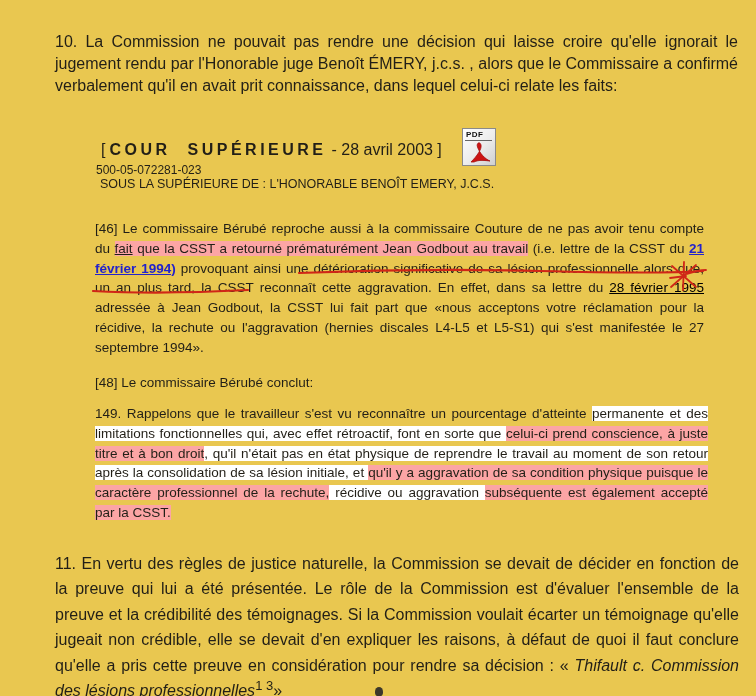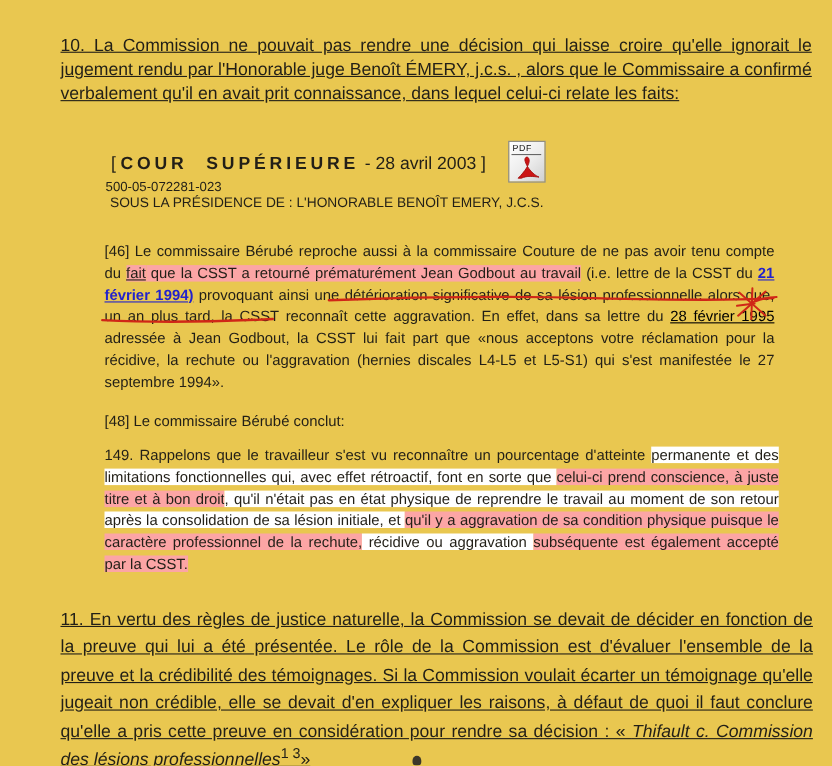--- a/index.html
+++ b/index.html
@@ -3,41 +3,41 @@
 <meta charset="utf-8">
 <style>
   html,body{margin:0;padding:0;}
   body{
     width:756px;height:696px;position:relative;overflow:hidden;
     background:#e9c750;
     font-family:"Liberation Sans","DejaVu Sans",sans-serif;
     color:#221f17;
   }
   .abs{position:absolute;}
-  .main-para{font-size:16px;line-height:22px;text-align:justify;text-decoration:underline;}
+  .main-para{font-size:16px;line-height:22px;text-align:justify;}
   .quote{font-size:13.5px;line-height:19.8px;text-align:justify;}
   .court-head{font-size:16px;white-space:nowrap;}
   .court-title{font-weight:bold;letter-spacing:3.5px;word-spacing:9px;margin:0 5px 0 4px;}
   .docket{font-size:12px;}
   .presidence{font-size:12.5px;}
   .hl-y{background:#fca5a5;}
   .hl-w{background:#ffffff;}
   .u{text-decoration:underline;}
   .lnk{color:#2222cc;font-weight:bold;text-decoration:underline;cursor:pointer;}
   .lnk-v{color:#000000;text-decoration:underline;cursor:pointer;}
   .it{font-style:italic;}
   sup{font-size:13px;line-height:0;}
   
   .pdf-icon{
     left:462px;top:128px;width:34px;height:38px;
     background:linear-gradient(135deg,#ffffff 0%,#ececec 55%,#cfcfcf 100%);
     border:1px solid #8a8a8a;box-sizing:border-box;cursor:pointer;
   }
   .pdf-label{
-    position:absolute;top:0px;left:2px;font-size:8px;font-weight:normal;color:#111;
+    position:absolute;top:0px;left:2px;font-size:8px;font-weight:bold;color:#111;
     border-bottom:1px solid #666;padding:1px 8px 1px 1px;letter-spacing:0.5px;
     font-family:"Liberation Sans",sans-serif;
   }
   .pdf-swirl{position:absolute;left:1px;top:9px;}
   .annotations{left:0;top:0;pointer-events:none;}
   .cutoff-mark{
     left:375px;top:687px;width:8px;height:9px;border-radius:50% 50% 40% 40%;
     background:#3c372a;
   }
 </style>
@@ -52,21 +52,21 @@
 
 <div class="abs pdf-icon">
   <span class="pdf-label">PDF</span>
   <svg class="pdf-swirl" width="32" height="28" viewBox="0 0 32 28">
     <path d="M7 24 C13 18 18 11 17 7 C16 3 12 5 13.5 9 C15.5 15 21 21 26 23 C21 22.5 15 21.5 10 24 Z" fill="#cc1414" stroke="#a30f0f" stroke-width="0.8"></path>
   </svg>
 </div>
 
 <div class="abs docket" style="left:96px;top:163px;">500-05-072281-023</div>
 
-<div class="abs presidence" style="left:100px;top:177px;">SOUS LA PRÉSIDENCE DE : L'HONORABLE BENOÎT EMERY, J.C.S.</div>
+<div class="abs presidence" style="left:100px;top:177px;">SOUS LA SUPÉRIEURE DE : L'HONORABLE BENOÎT EMERY, J.C.S.</div>
 
 <p class="abs quote" style="left:95px;top:219px;width:609px;margin:0;"><span>[46] Le commissaire Bérubé reproche aussi à la commissaire Couture de ne pas avoir tenu compte du </span><span class="hl-y u">fait</span><span class="hl-y"> que la CSST a retourné prématurément Jean Godbout au travail</span><span> (i.e. lettre de la CSST du </span><span class="lnk">21 février 1994)</span><span> provoquant ainsi une détérioration significative de sa lésion professionnelle alors que, un an plus tard, la CSST reconnaît cette aggravation. En effet, dans sa lettre du </span><span class="lnk-v">28 février 1995</span><span> adressée à Jean Godbout, la CSST lui fait part que «nous acceptons votre réclamation pour la récidive, la rechute ou l'aggravation (hernies discales L4-L5 et L5-S1) qui s'est manifestée le 27 septembre 1994».</span></p>
 
 <p class="abs quote" style="left:95px;top:373px;width:609px;margin:0;">[48] Le commissaire Bérubé conclut:</p>
 
 <p class="abs quote" style="left:95px;top:404px;width:613px;margin:0;"><span>149. Rappelons que le travailleur s'est vu reconnaître un pourcentage d'atteinte </span><span class="hl-w">permanente et des limitations fonctionnelles qui, avec effet rétroactif, font en sorte que </span><span class="hl-y">celui-ci prend conscience, à juste titre et à bon droit</span><span class="hl-w">, qu'il n'était pas en état physique de reprendre le travail au moment de son retour après la consolidation de sa lésion initiale, et </span><span class="hl-y">qu'il y a aggravation de sa condition physique puisque le caractère professionnel de la rechute,</span><span class="hl-w"> récidive ou aggravation </span><span class="hl-y">subséquente est également accepté par la CSST.</span></p>
 
 <p class="abs main-para" style="left:55px;top:551px;width:684px;margin:0;line-height:25.4px;"><span>11. En vertu des règles de justice naturelle, la Commission se devait de décider en fonction de la preuve qui lui a été présentée. Le rôle de la Commission est d'évaluer l'ensemble de la preuve et la crédibilité des témoignages. Si la Commission voulait écarter un témoignage qu'elle jugeait non crédible, elle se devait d'en expliquer les raisons, à défaut de quoi il faut conclure qu'elle a pris cette preuve en considération pour rendre sa décision : « </span><span class="it">Thifault c. Commission des lésions professionnelles</span><sup>1 3</sup><span>»</span></p>
 
 <svg class="abs annotations" width="756" height="696" viewBox="0 0 756 696">

